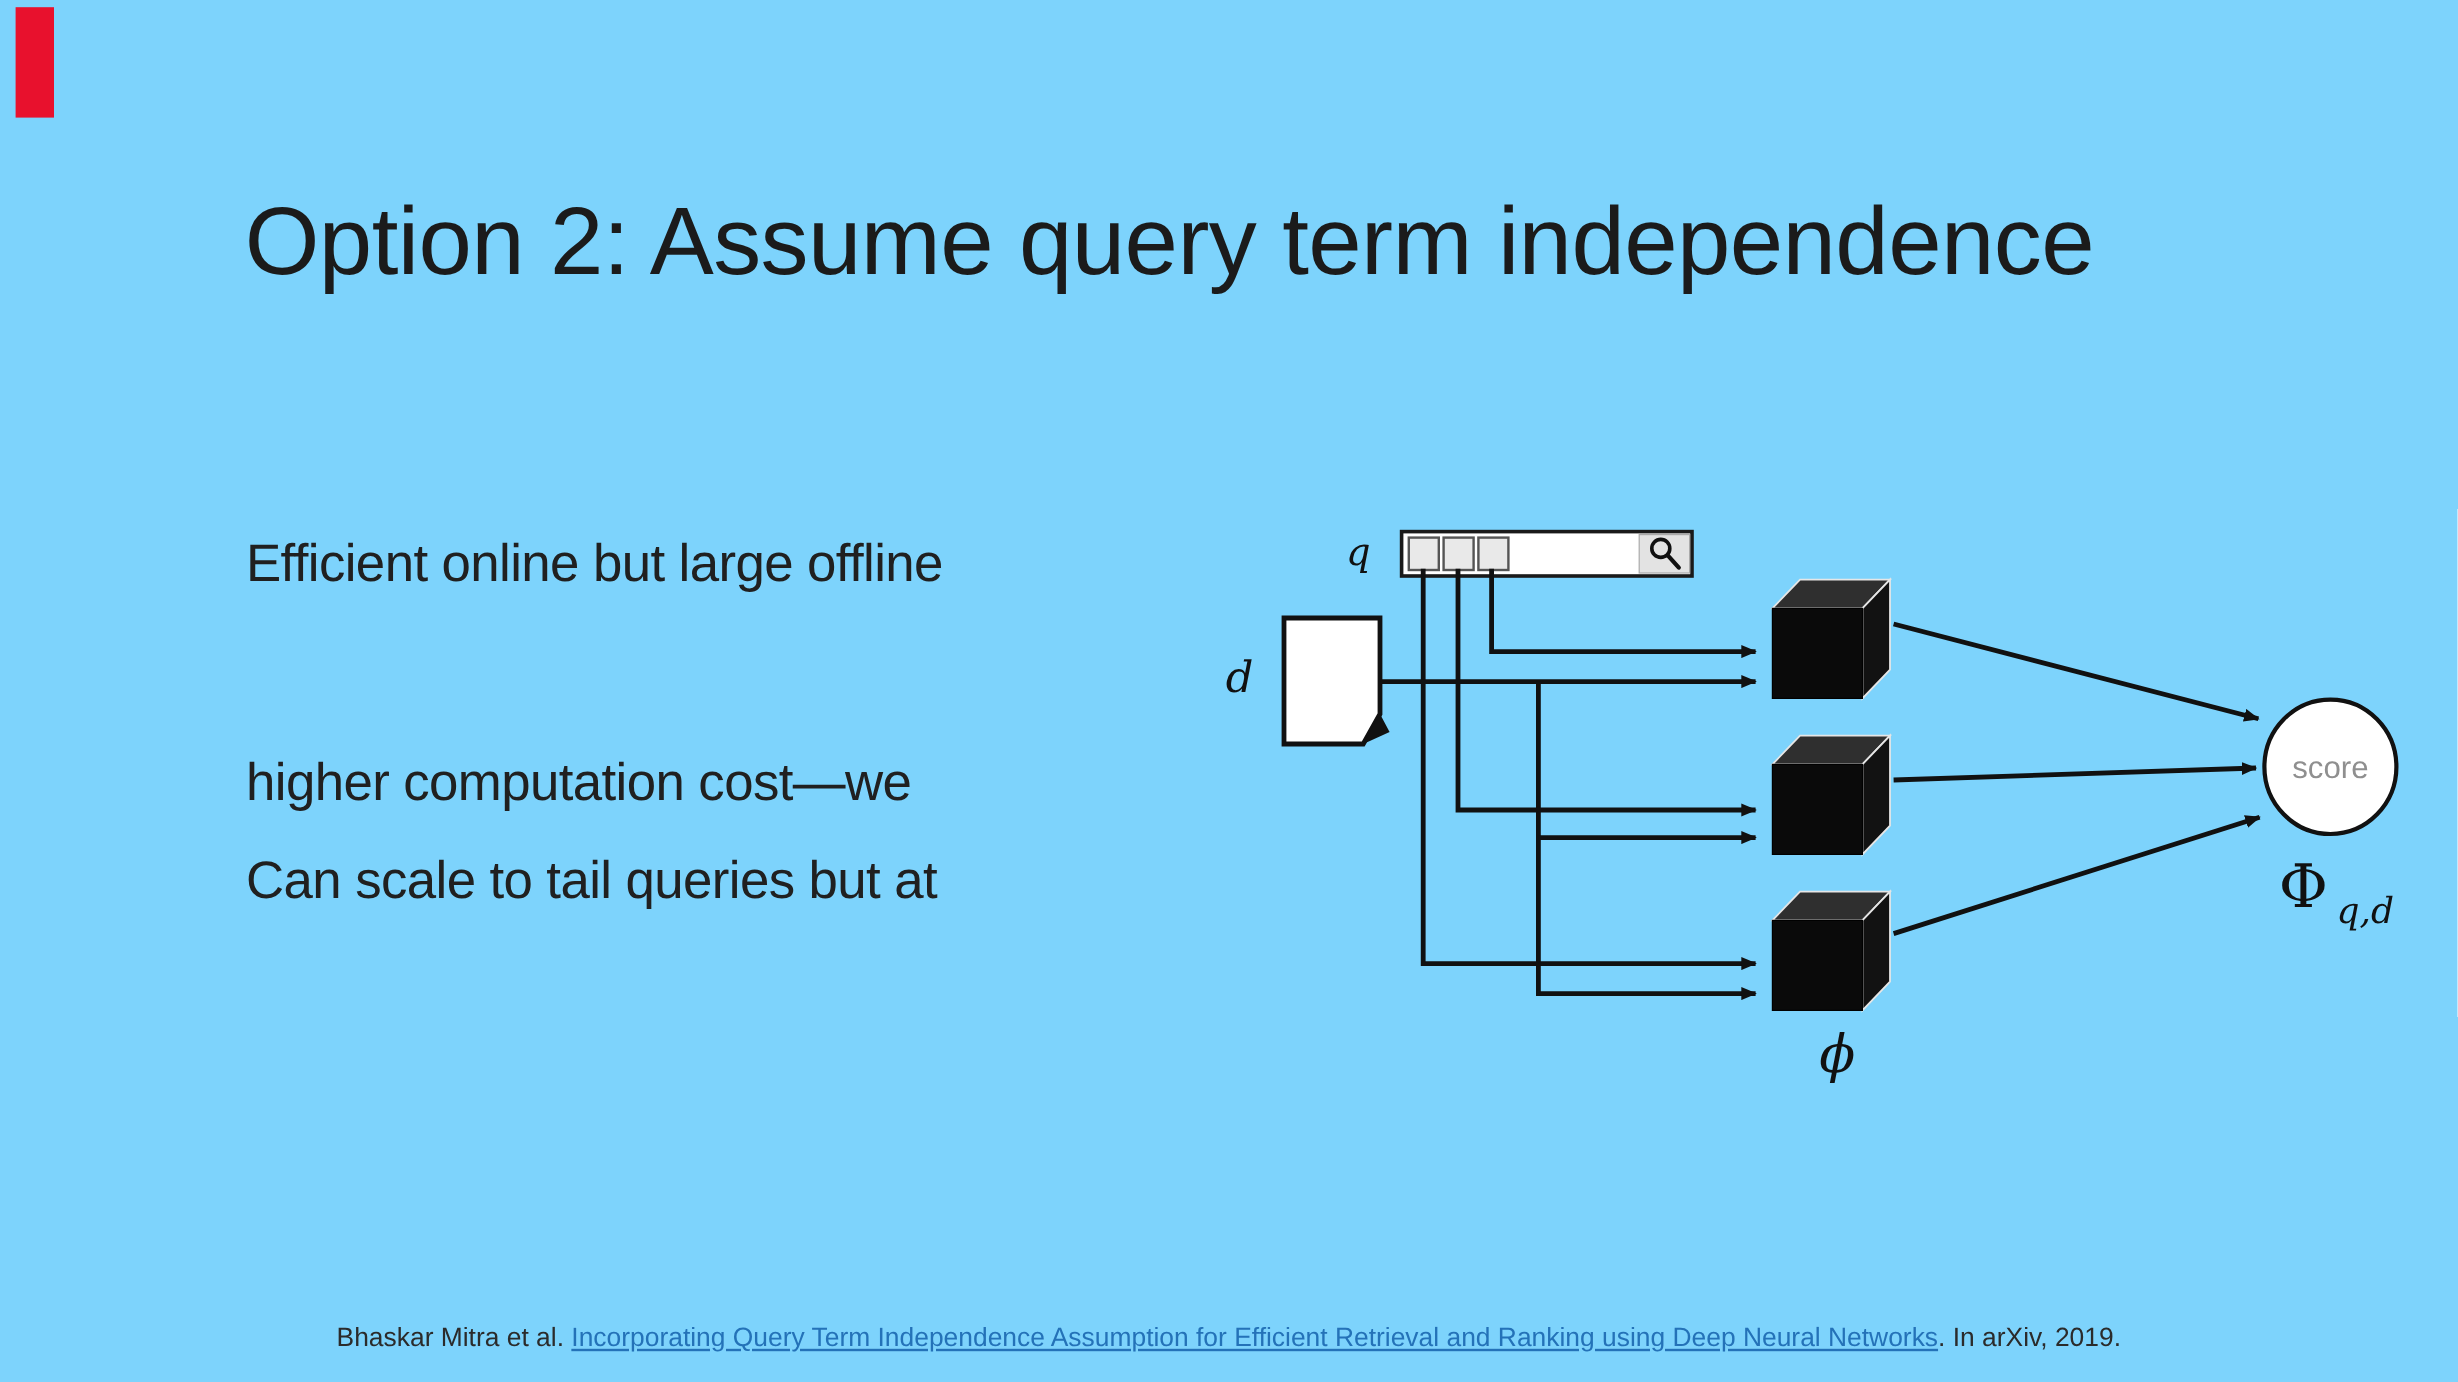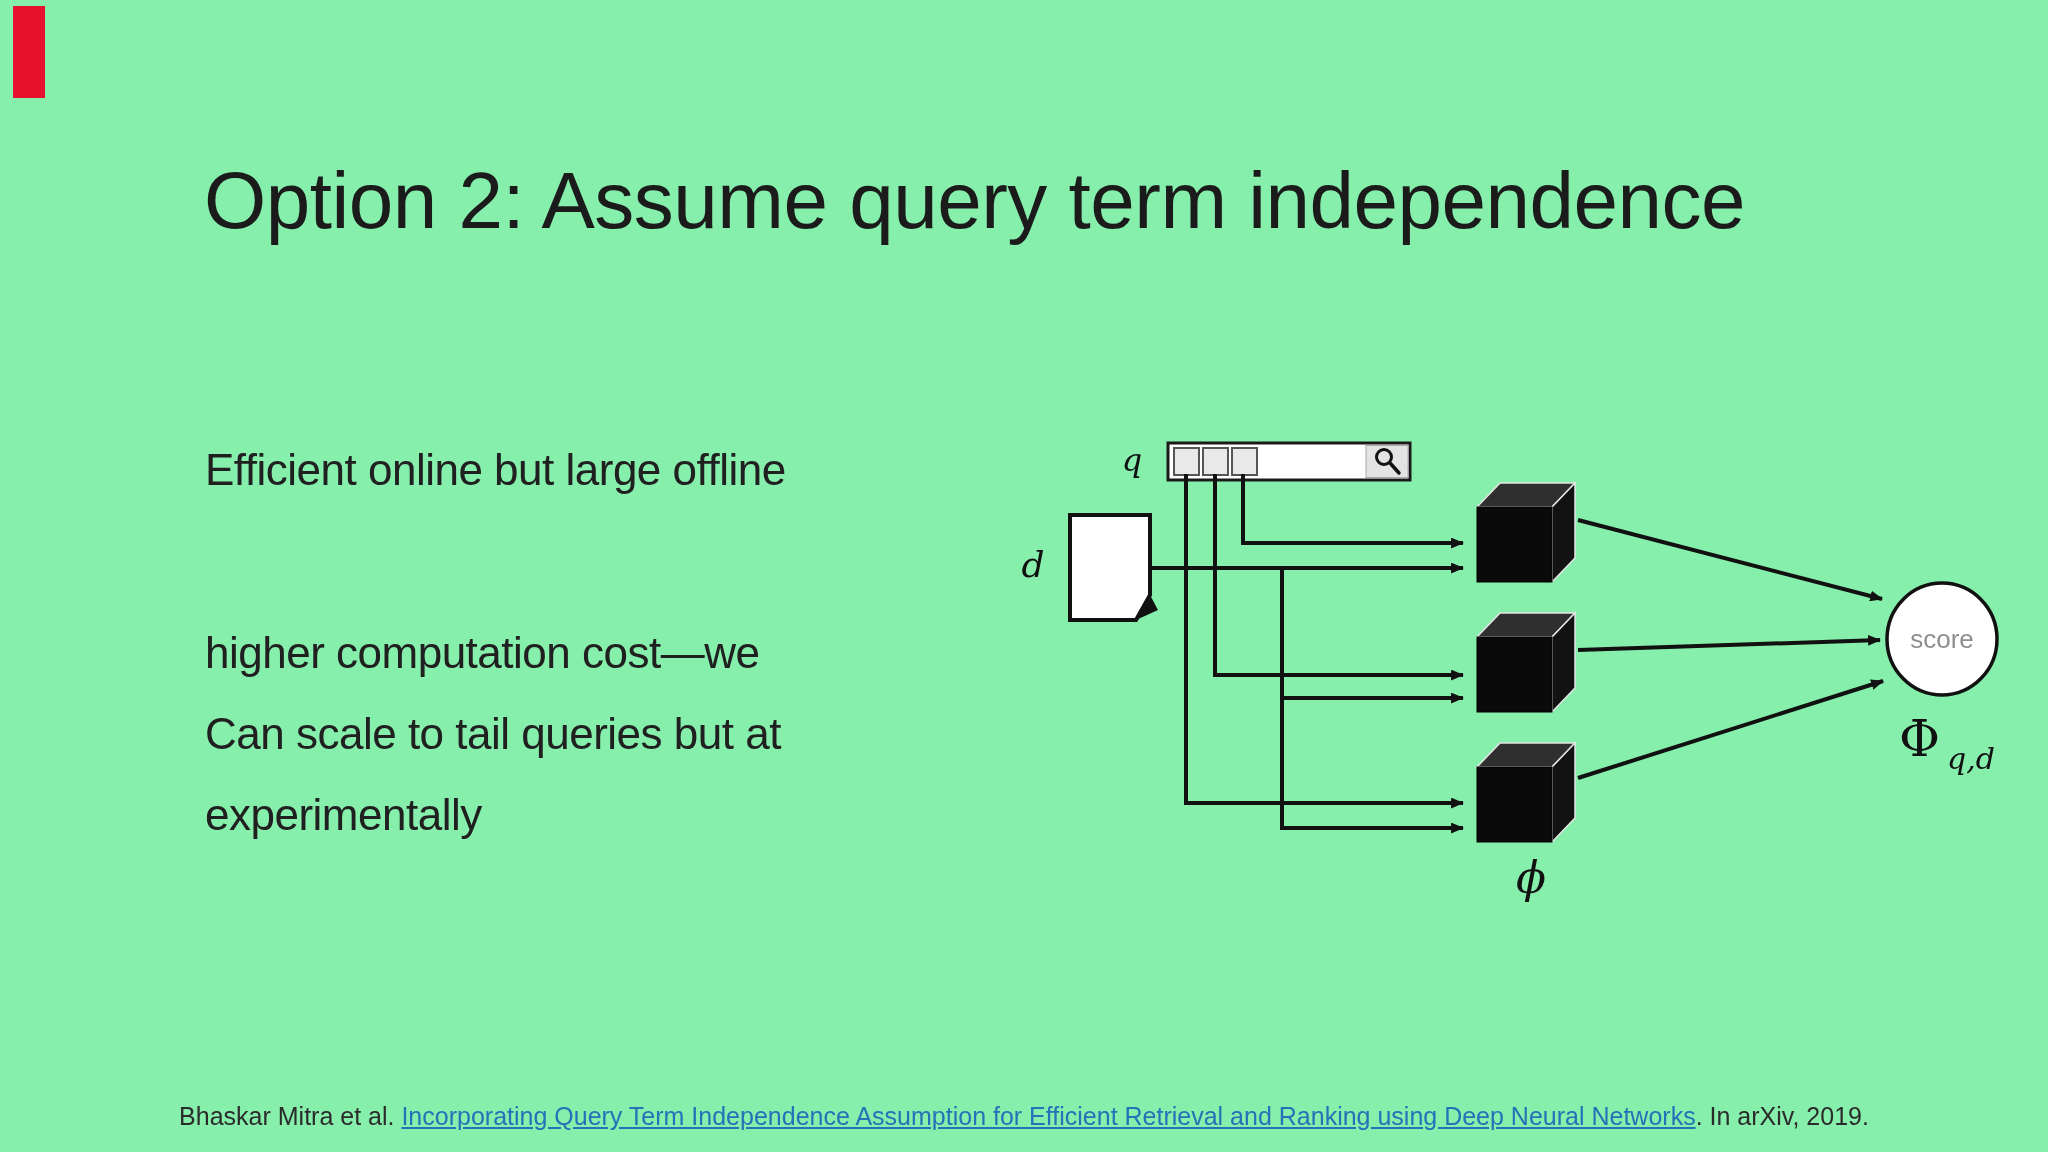--- a/index.html
+++ b/index.html
@@ -1,19 +1,19 @@
 <!DOCTYPE html>
 <html><head>
 <meta charset="utf-8">
 <style>
   html,body{margin:0;padding:0;background:#ffffff;}
   .slide{
     position:relative;
     width:2048px;height:1152px;
-    background:#86efac;
+    background:#7dd3fc;
     overflow:hidden;
     font-family:"Liberation Sans",sans-serif;
     color:#1b1b1b;
   }
   .accent-bar{
     position:absolute;left:13px;top:6px;width:32px;height:92px;
   }
   .title{
     position:absolute;left:204px;top:150px;width:1760px;
     font-size:80px;line-height:101px;font-weight:300;
@@ -23,21 +23,21 @@
   .body-para{
     position:absolute;left:205px;
     font-size:44px;font-weight:300;letter-spacing:-0.5px;color:#202020;
     white-space:nowrap;
   }
   .para-1{top:438px;line-height:64px;}
   .para-2{top:612px;line-height:81px;}
   .body-para .line{display:block;}
   .footer{
     position:absolute;left:0;right:0;top:1102px;
-    text-align:center;font-size:25px;color:#2b2b2b;
+    text-align:center;font-size:22px;color:#2b2b2b;
     font-weight:400;
   }
   .footer a{
     text-decoration:underline;cursor:pointer;
   }
   svg.diagram{position:absolute;left:0;top:0;}
   .serif-label{font-family:"DejaVu Serif","Liberation Serif",serif;}
 </style>
 </head>
 <body>
@@ -50,21 +50,20 @@
     <span class="line">Option 2: Assume query term independence</span>
   </div>
 
   <div class="body-para para-1">
     <span class="line">Efficient online but large offline</span>
   </div>
 
   <div class="body-para para-2">
     <span class="line">higher computation cost—we</span>
     <span class="line">Can scale to tail queries but at</span>
-    <span class="line">experimentally</span>
   </div>
 
   <svg class="diagram" width="2048" height="1152" viewBox="0 0 2048 1152">
     <defs>
       <marker id="arrow" viewBox="0 0 12 10" refX="11" refY="5" markerWidth="13" markerHeight="11" orient="auto" markerUnits="userSpaceOnUse">
         <path d="M0,0 L12,5 L0,10 Z" fill="#111"></path>
       </marker>
     </defs>
 
     <text class="serif-label" x="1132" y="471" font-size="32" font-style="italic" text-anchor="middle" fill="#111">q</text>

